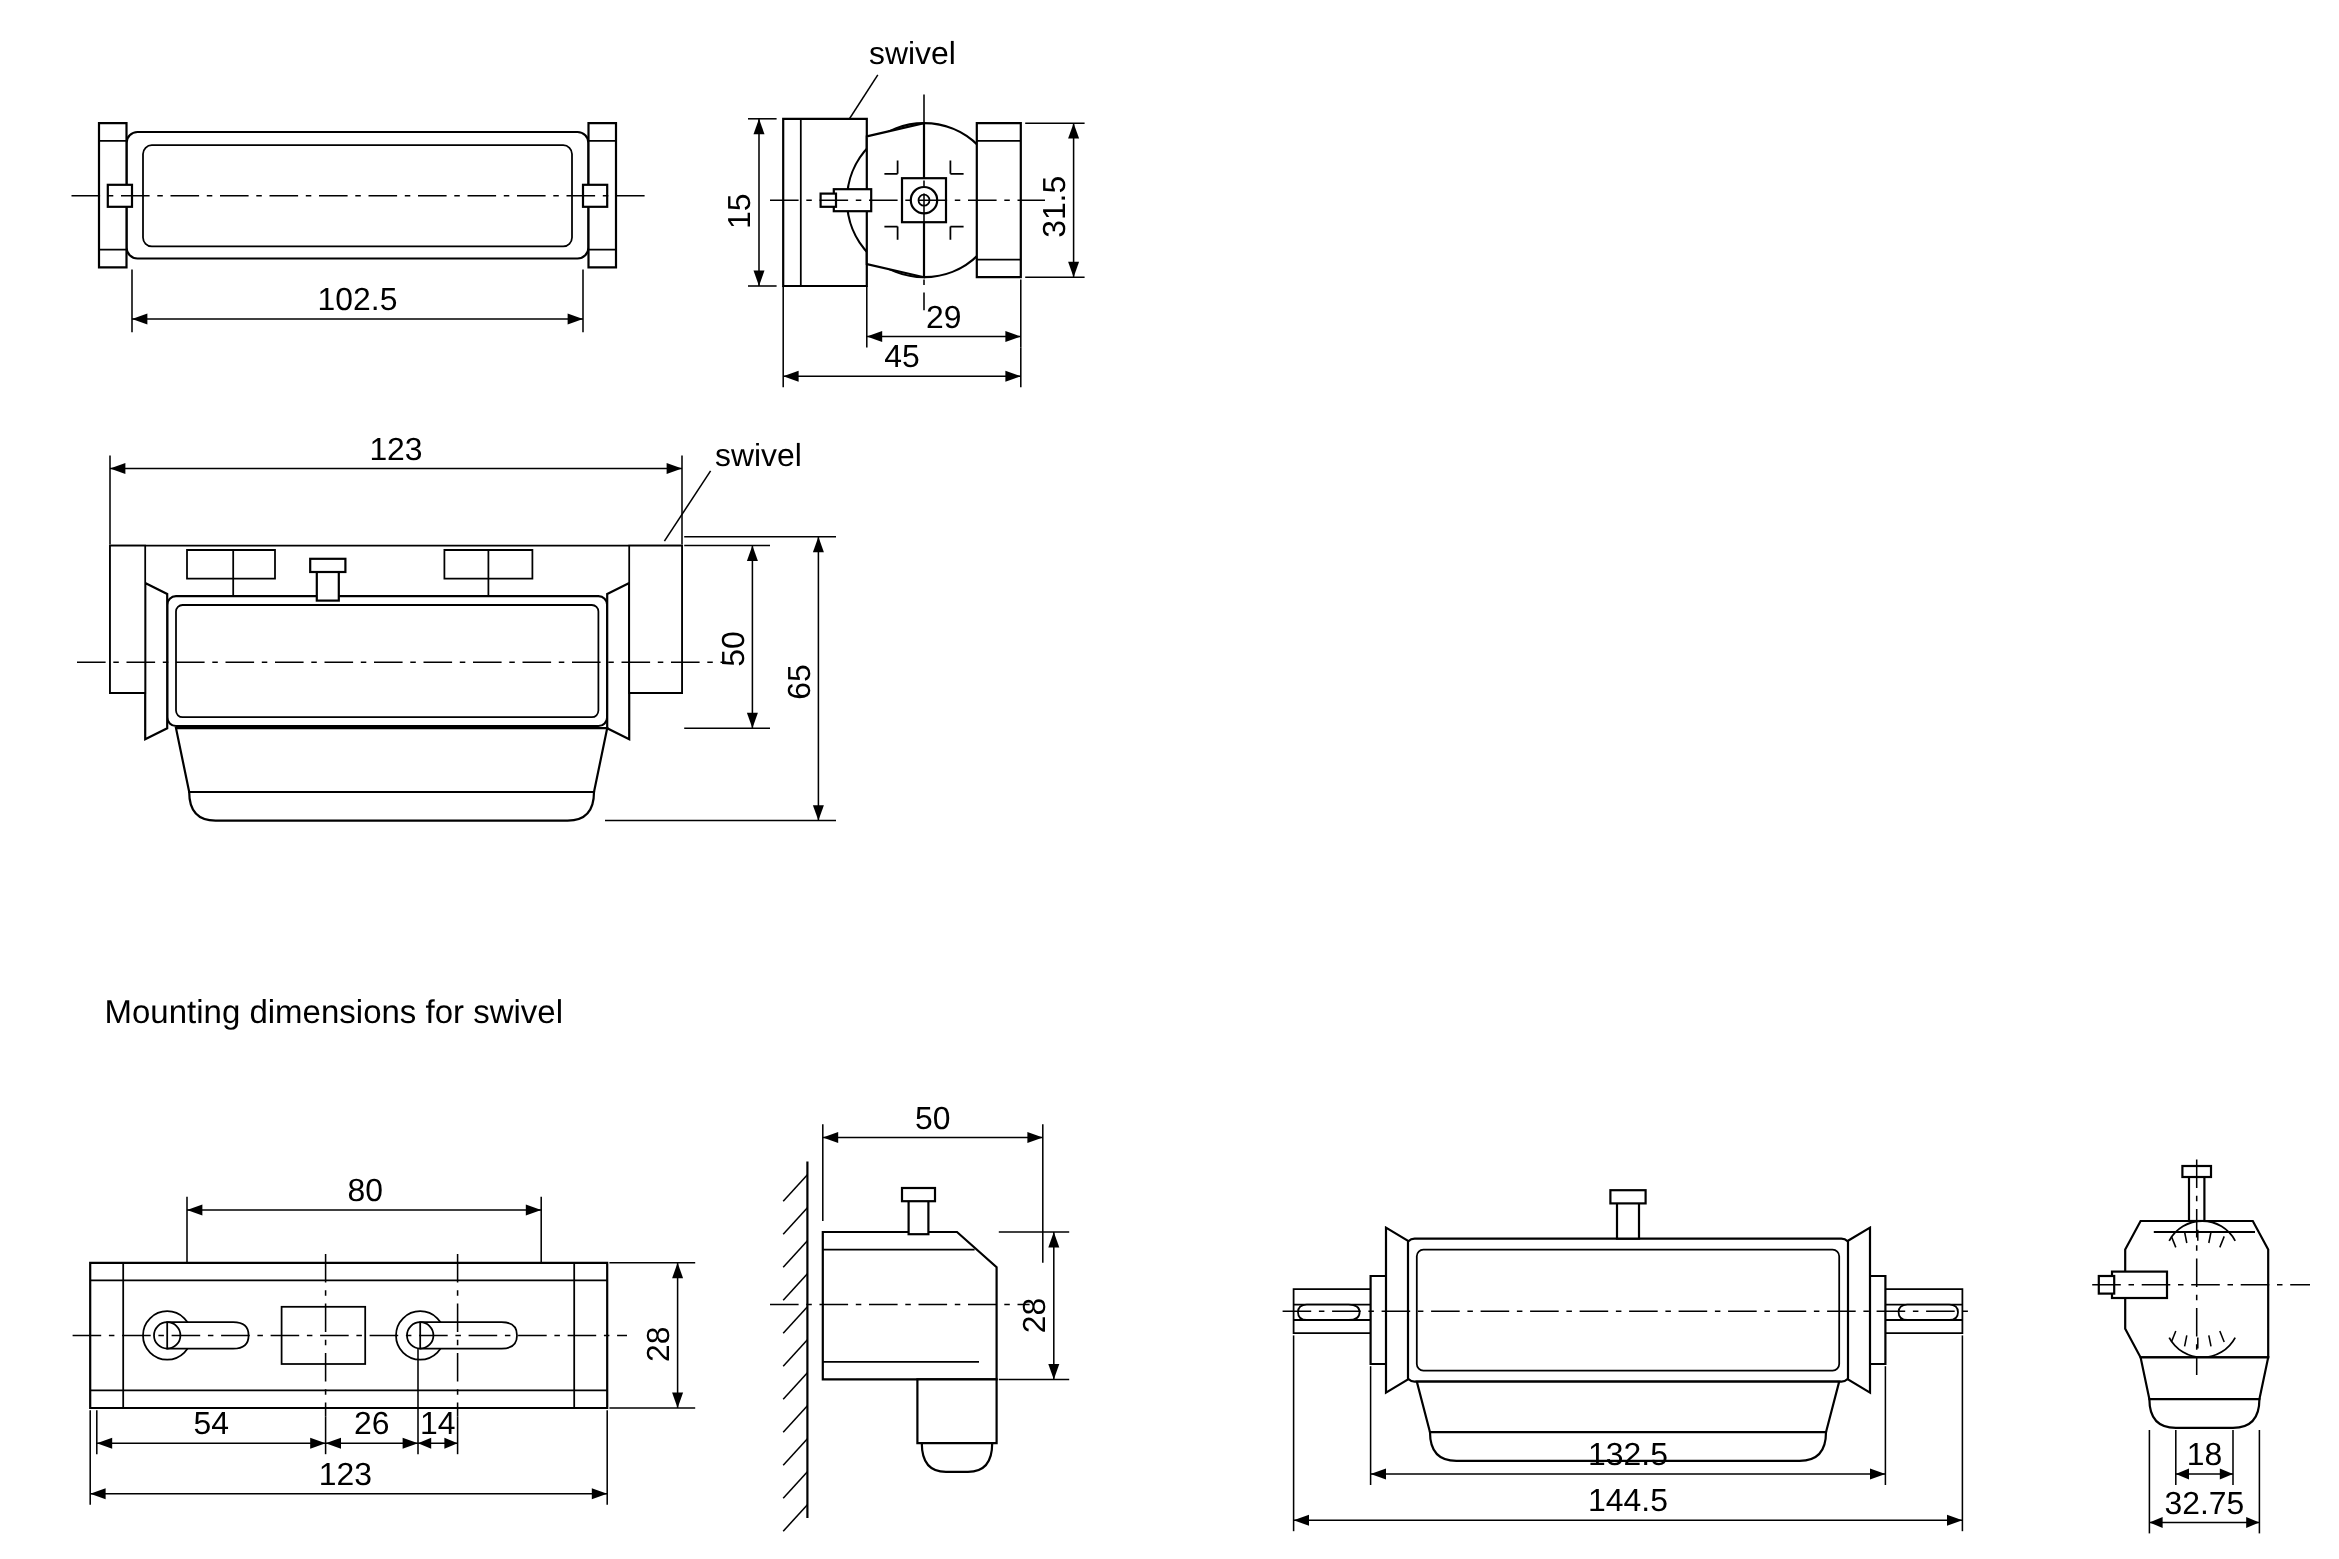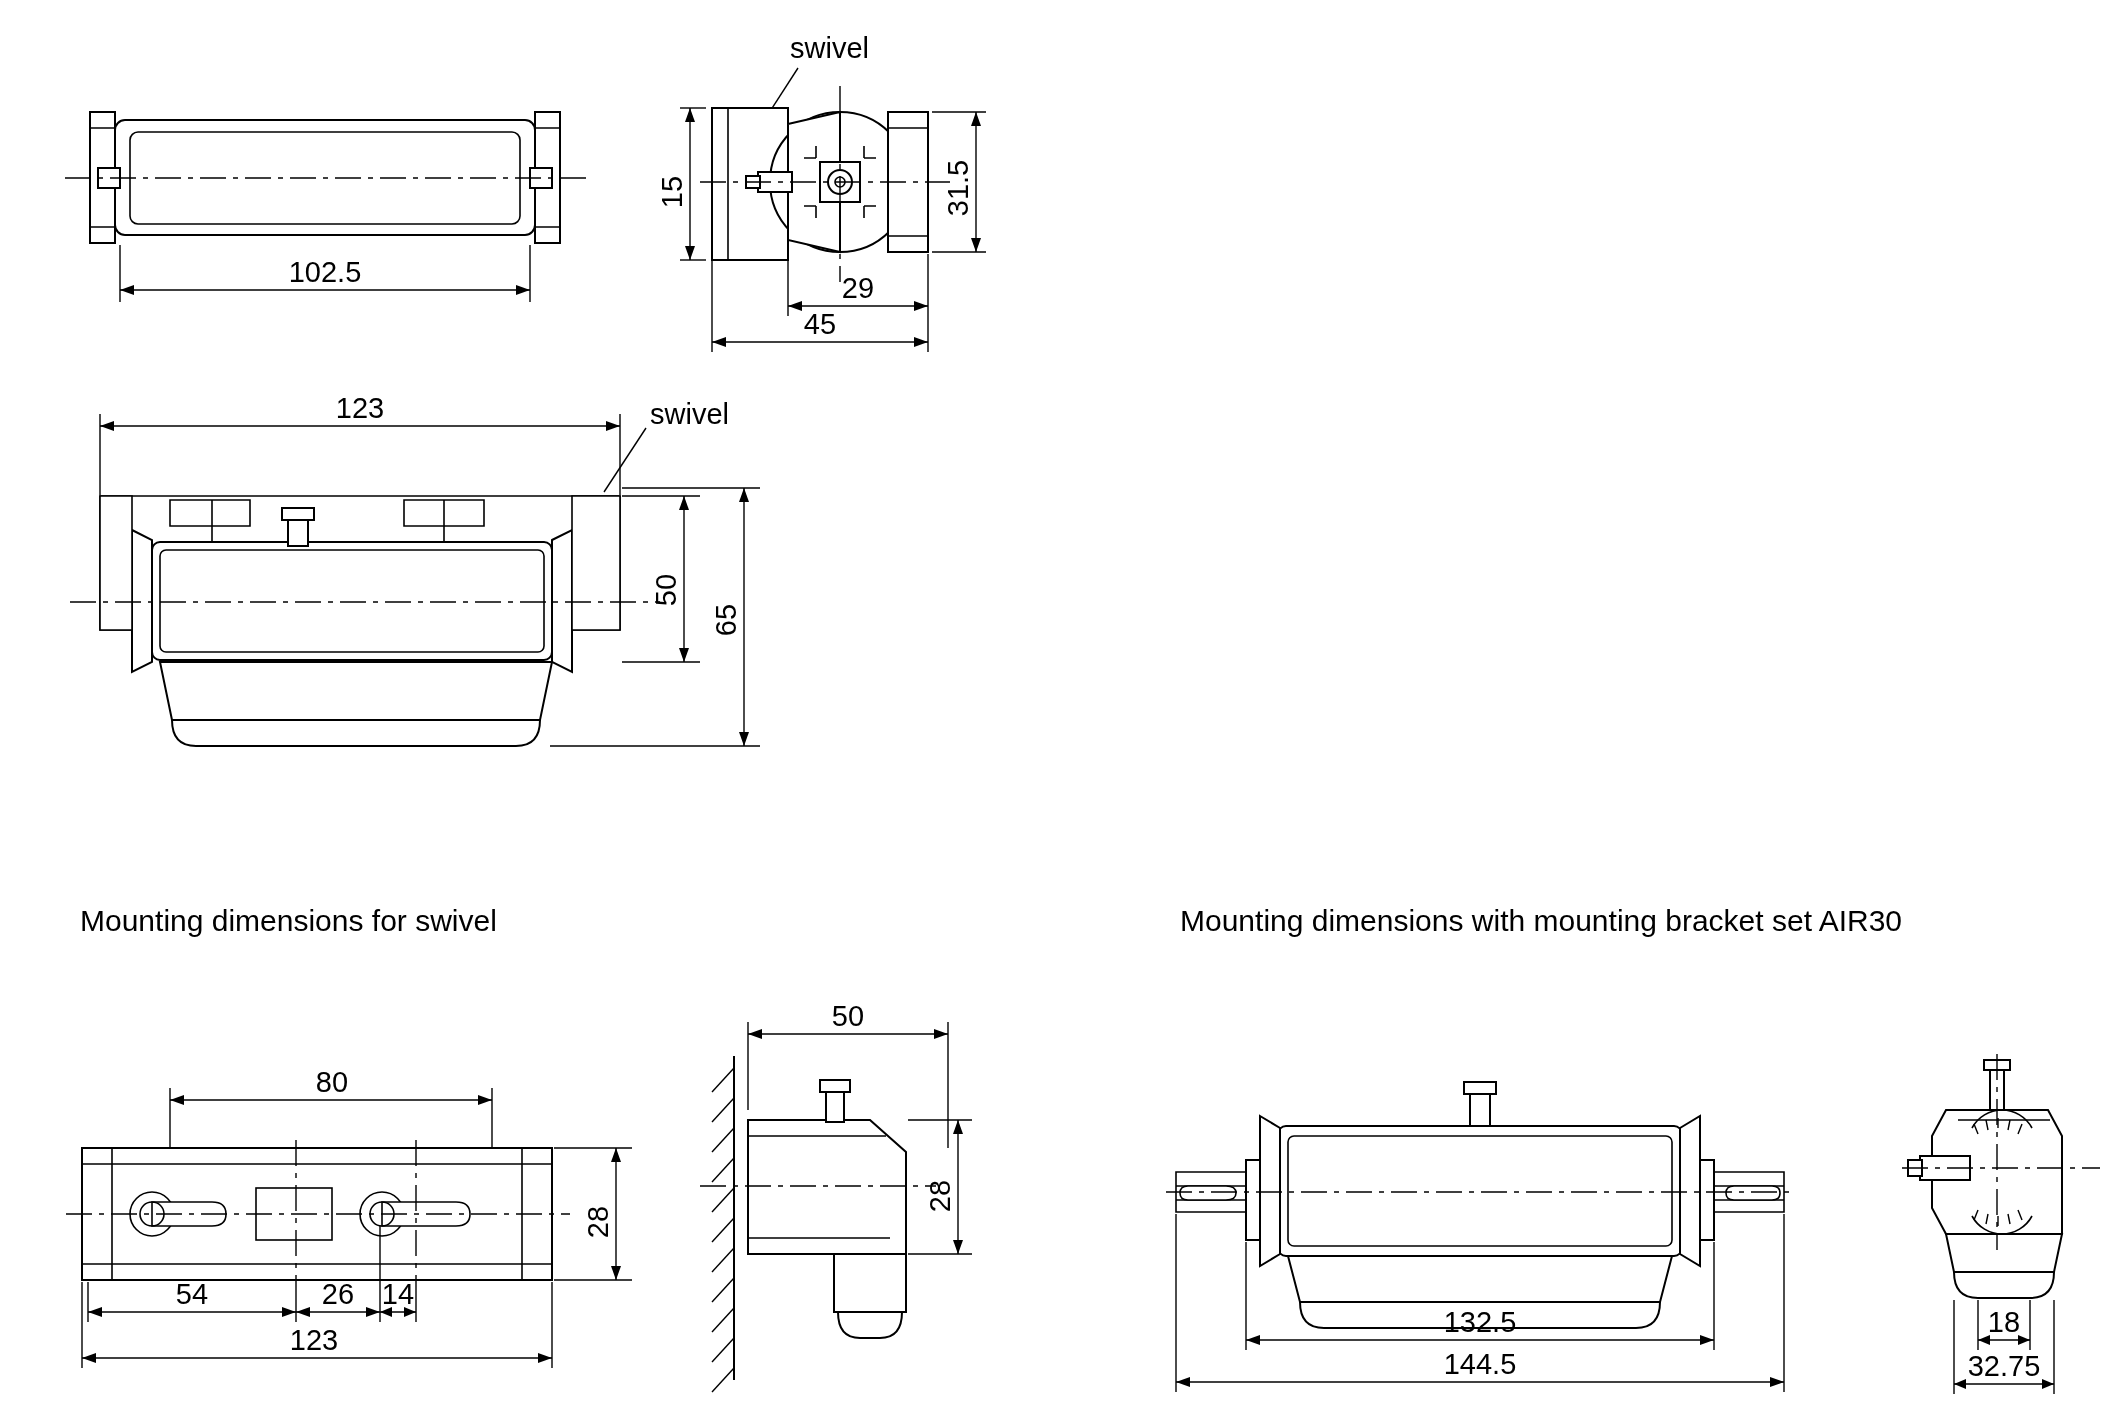--- a/index.html
+++ b/index.html
@@ -20,20 +20,21 @@
     left: 0; top: 0;
     width: 2126px;
     height: 1417px;
   }
   .section-title {
     position: absolute;
     font-size: 30px;
     font-family: "Liberation Sans", sans-serif;
     color: #000;
     white-space: nowrap;
+    margin-left: 15px;
   }
   #title-swivel { left: 80px; top: 904px; }
   #title-bracket { left: 1180px; top: 904px; }
 
   svg { display: block; }
   .ln { stroke: #000; stroke-width: 2; fill: none; }
   .ln-thin { stroke: #000; stroke-width: 1.6; fill: none; }
   .fillw { fill: #ffffff; stroke: #000; stroke-width: 2; }
   .fillw-thin { fill: #ffffff; stroke: #000; stroke-width: 1.6; }
   .center {
@@ -182,21 +183,20 @@
 
     <line class="dim" x1="562" y1="108" x2="700" y2="108"></line>
     <line class="dim" x1="490" y1="366" x2="700" y2="366"></line>
     <line class="dim" x1="684" y1="108" x2="684" y2="366"></line>
     <path d="M684 108 l-5 14 l10 0 Z" fill="#000"></path>
     <path d="M684 366 l-5 -14 l10 0 Z" fill="#000"></path>
     <text class="dimtxt" x="676" y="240" transform="rotate(-90 676 240)">65</text>
   </svg>
 
   <div class="section-title" id="title-swivel">Mounting dimensions for swivel</div>
-  <div class="section-title" id="title-bracket">Mounting dimensions with mounting bracket set AIR30</div>
 
   <svg id="view-swivel-plate" style="position:absolute; left:60px; top:1030px;" width="700" height="370" viewBox="0 0 700 370">
 
     <line class="dim" x1="110" y1="168" x2="110" y2="58"></line>
     <line class="dim" x1="432" y1="168" x2="432" y2="58"></line>
     <line class="dim" x1="110" y1="70" x2="432" y2="70"></line>
     <path d="M110 70 l14 -5 l0 10 Z" fill="#000"></path>
     <path d="M432 70 l-14 -5 l0 10 Z" fill="#000"></path>
     <text class="dimtxt" x="272" y="62">80</text>
 

